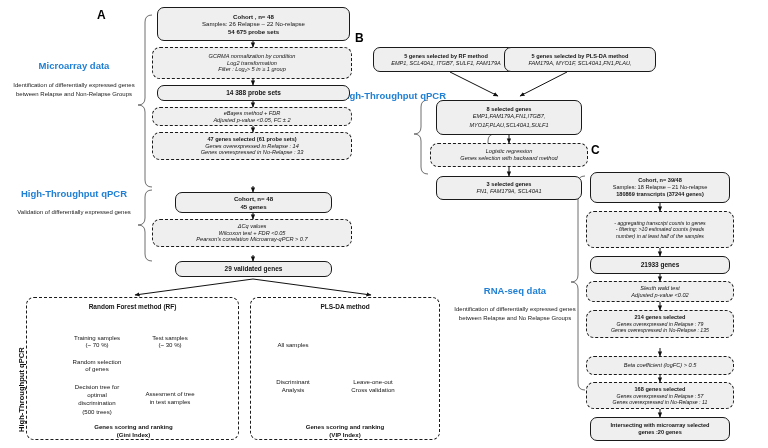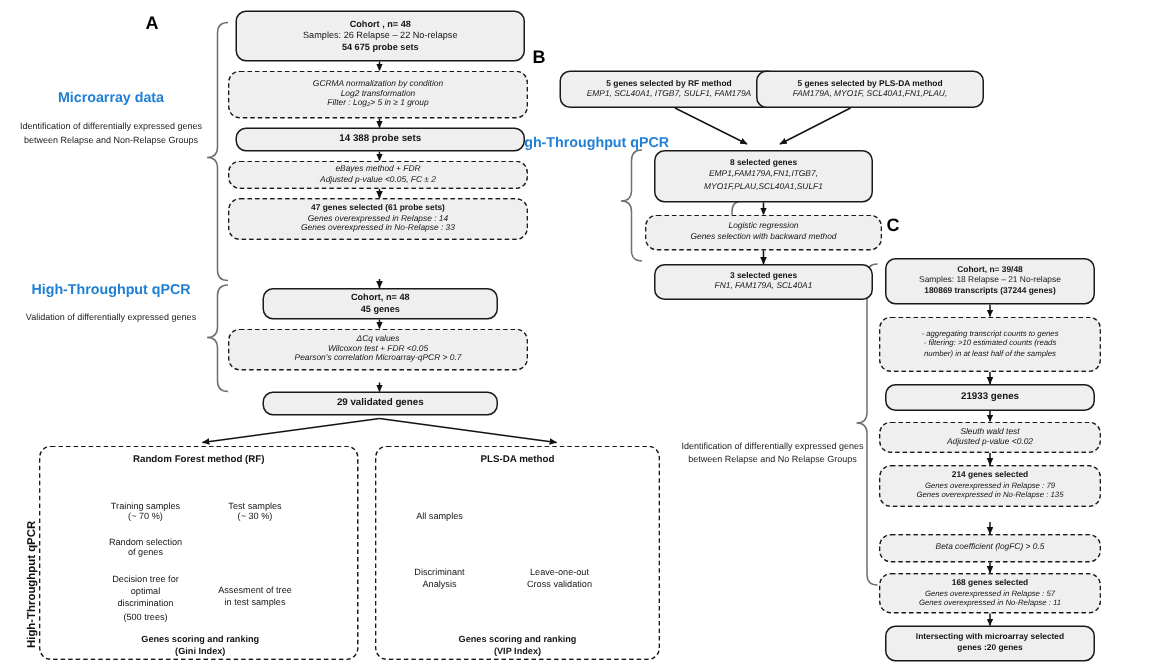--- a/index.html
+++ b/index.html
@@ -157,20 +157,21 @@
 </div>
 <div class="abs rot" style="left:22px;top:425px;">
   <span class="l2">Selection of predictive genes</span>
 </div>
 
 <div class="abs" style="left:318px;top:90px;width:150px;">
   <div class="sec-title">High-Throughput  qPCR</div>
 </div>
 
 <div class="abs" style="left:448px;top:285px;width:134px;">
+  <div class="sec-title">RNA-seq data</div>
   <div class="sec-sub" style="margin-top:9px;">Identification of differentially expressed genes between Relapse and No Relapse Groups</div>
 </div>
 
 <div class="abs box" style="left:157px;top:7px;width:193px;height:34px;">
   <div class="s6 t-b">Cohort , n= 48</div>
   <div class="s6">Samples: 26 Relapse – 22 No-relapse</div>
   <div class="s6 t-b">54 675 probe sets</div>
 </div>
 
 <div class="abs box dash" style="left:152px;top:47px;width:200px;height:32px;">

